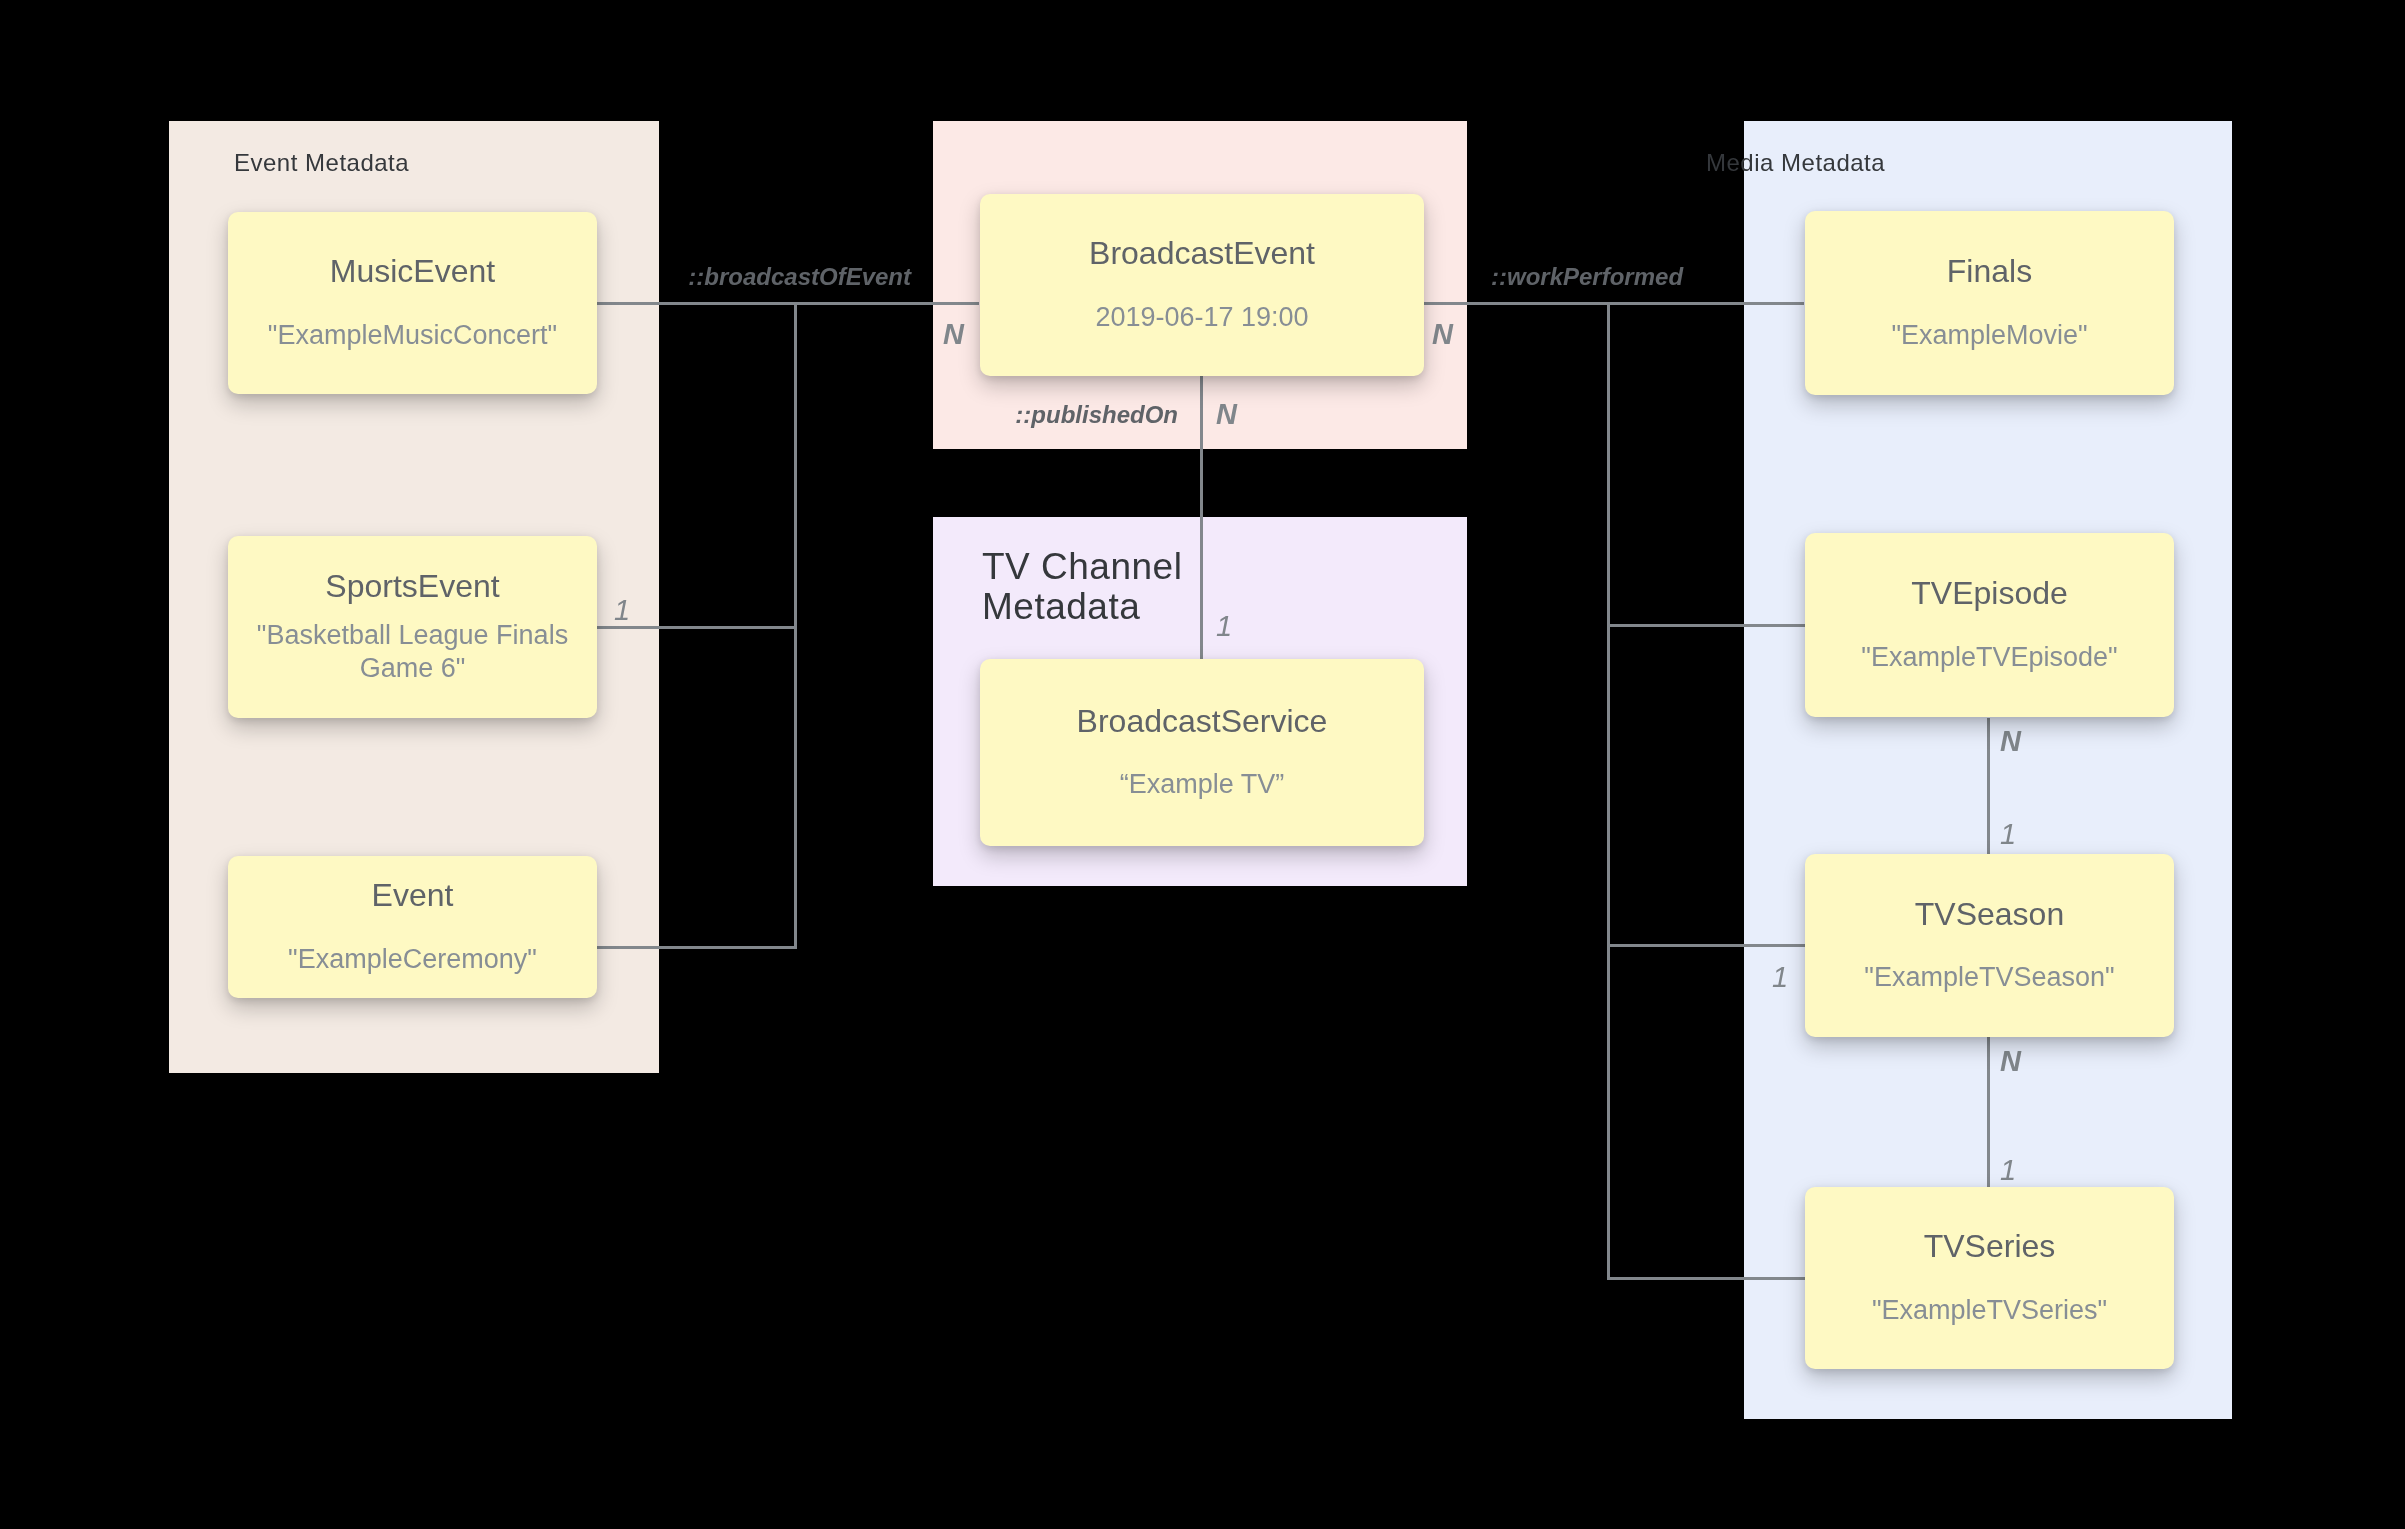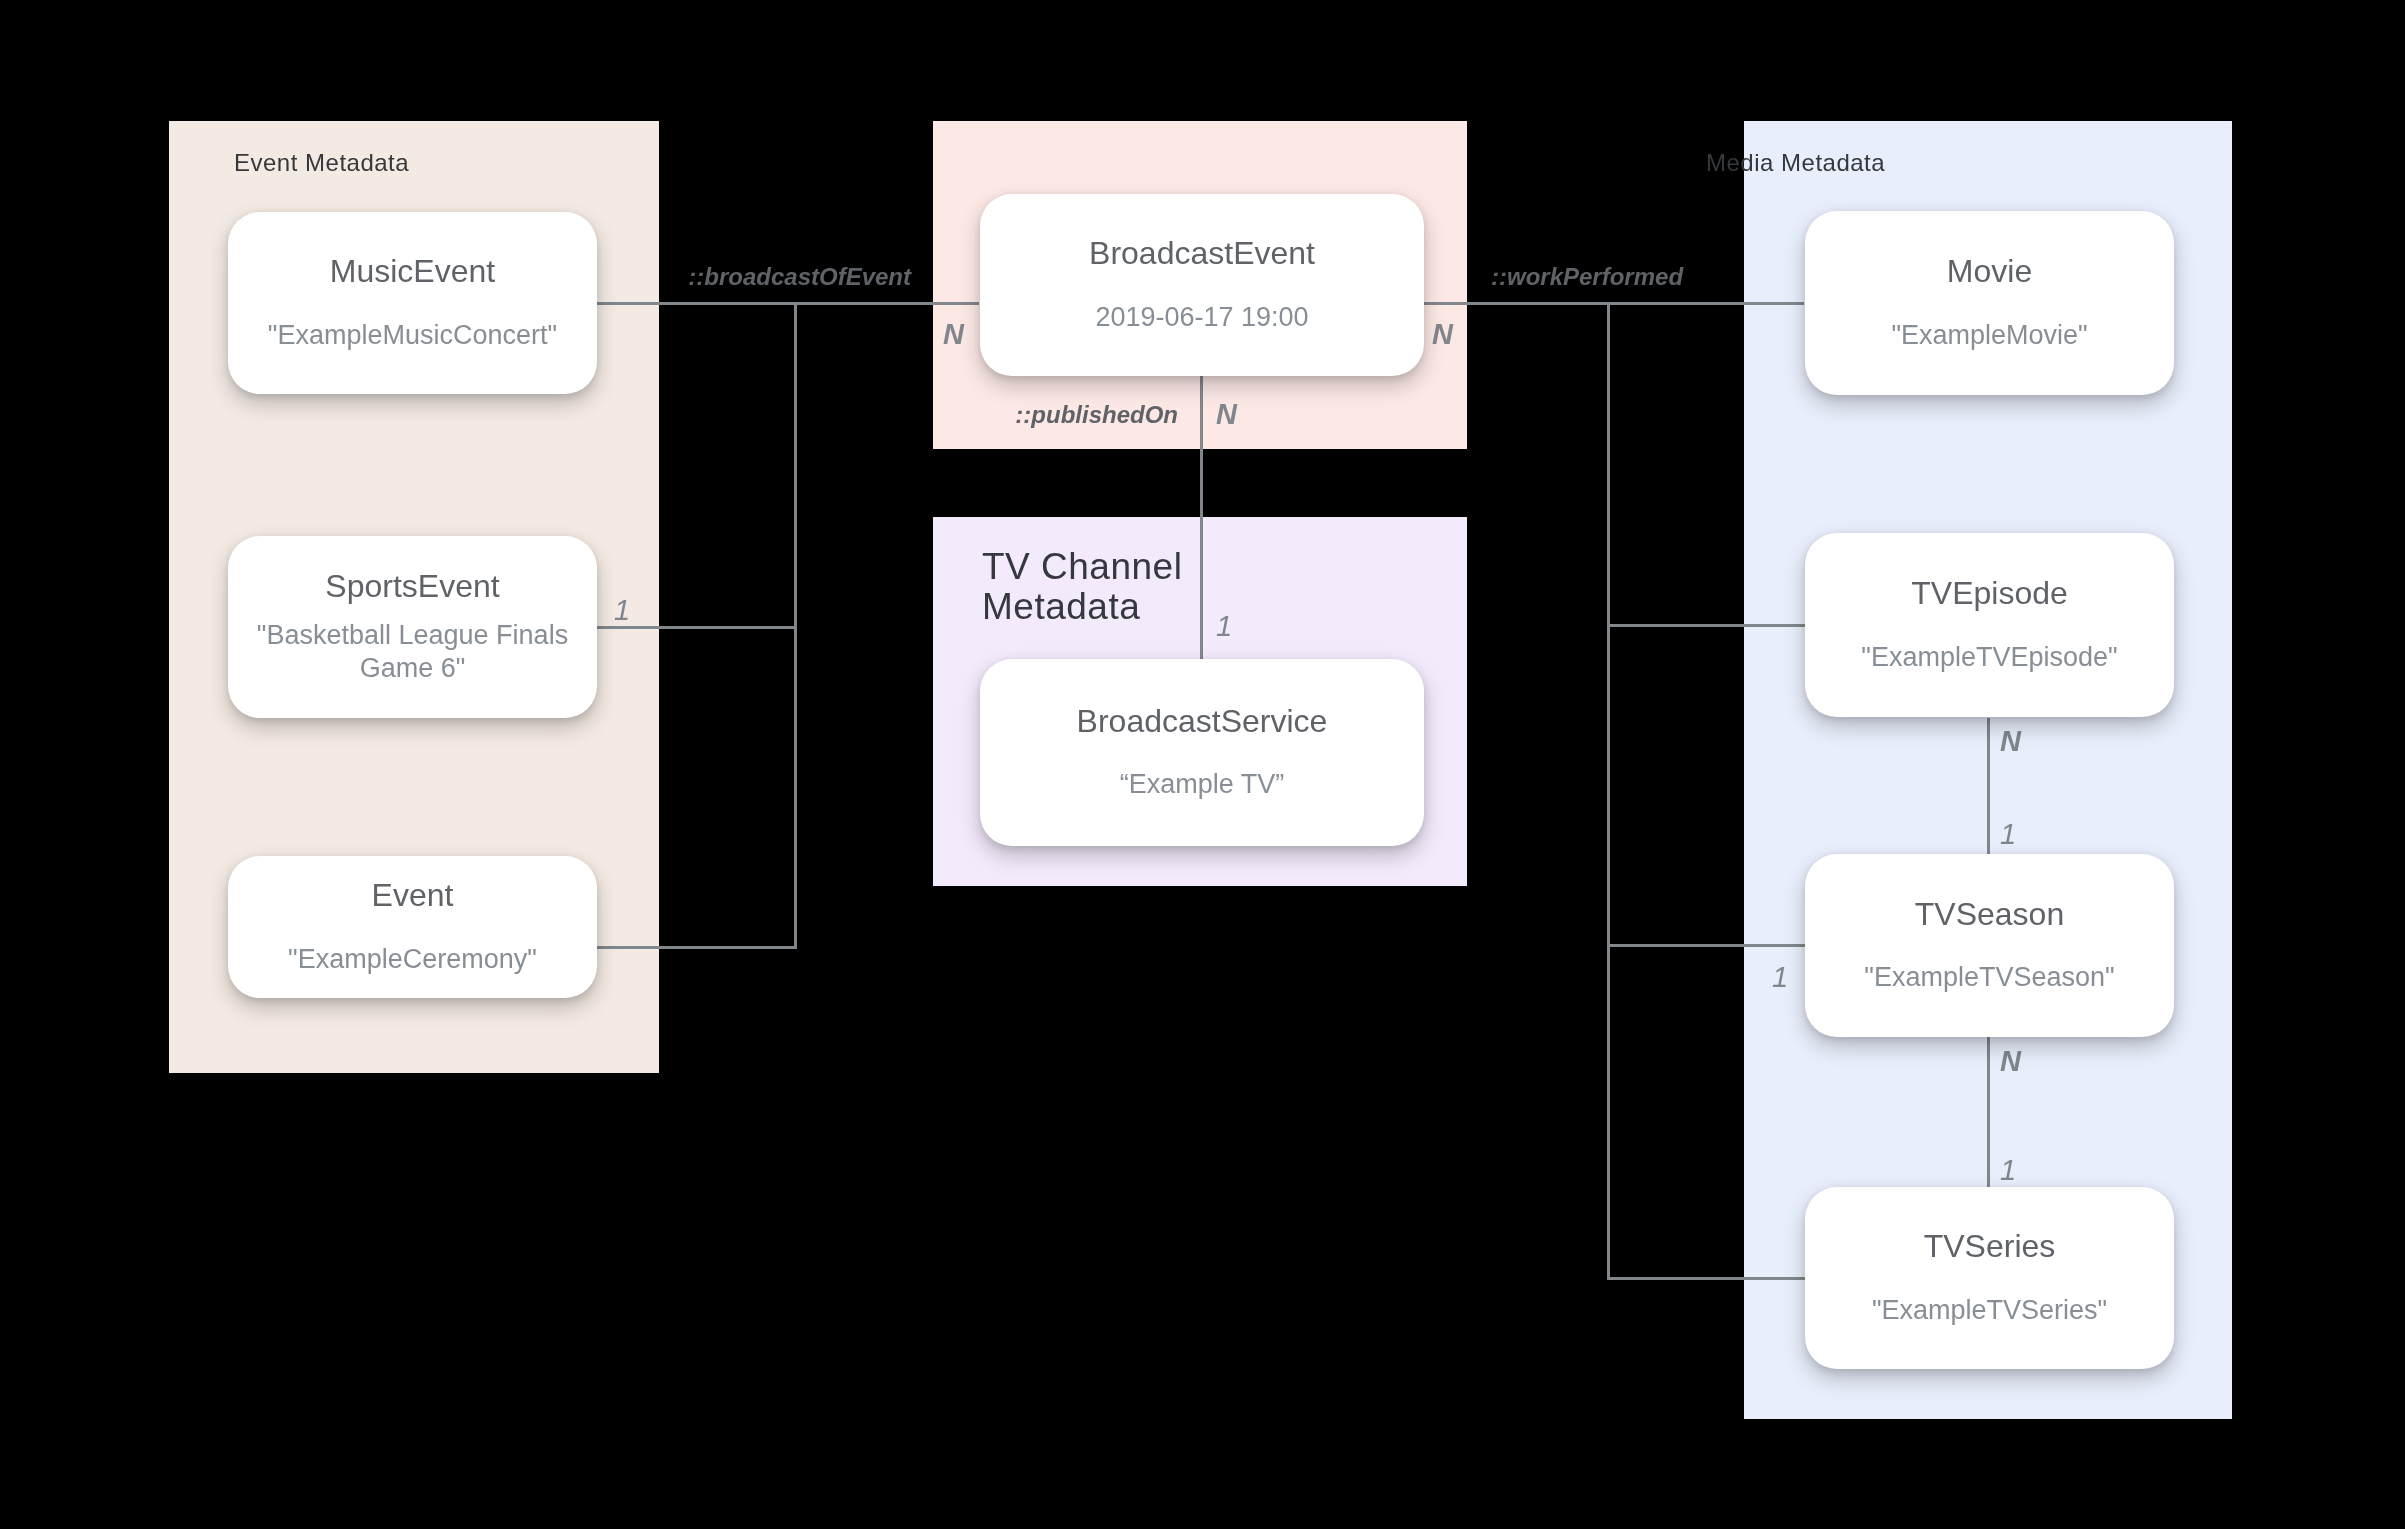--- a/index.html
+++ b/index.html
@@ -14,22 +14,22 @@
   .panel-title{
     position:absolute;
     font-size:24px;
     line-height:44px;
     color:#35383c;
     letter-spacing:0.5px;
     white-space:pre-line;
   }
   .card{
     position:absolute;
-    background:#ffffff;
-    border-radius:32px;
+    background:#fef9c3;
+    border-radius:10px;
     box-shadow:0 9.6px 21px rgba(0,0,0,0.22), 0 2.9px 7.6px rgba(0,0,0,0.10);
     display:flex;
     flex-direction:column;
     align-items:center;
     justify-content:center;
     gap:31px;
     text-align:center;
   }
   .card-title{
     font-size:32px;
@@ -180,21 +180,21 @@
     <div class="card-title">BroadcastEvent</div>
     <div class="card-sub">2019-06-17 19:00</div>
   </div>
 
   <div class="card" id="card-broadcast-service">
     <div class="card-title">BroadcastService</div>
     <div class="card-sub">“Example TV”</div>
   </div>
 
   <div class="card" id="card-movie">
-    <div class="card-title">Movie</div>
+    <div class="card-title">Finals</div>
     <div class="card-sub">"ExampleMovie"</div>
   </div>
 
   <div class="card" id="card-tv-episode">
     <div class="card-title">TVEpisode</div>
     <div class="card-sub">"ExampleTVEpisode"</div>
   </div>
 
   <div class="card" id="card-tv-season">
     <div class="card-title">TVSeason</div>

